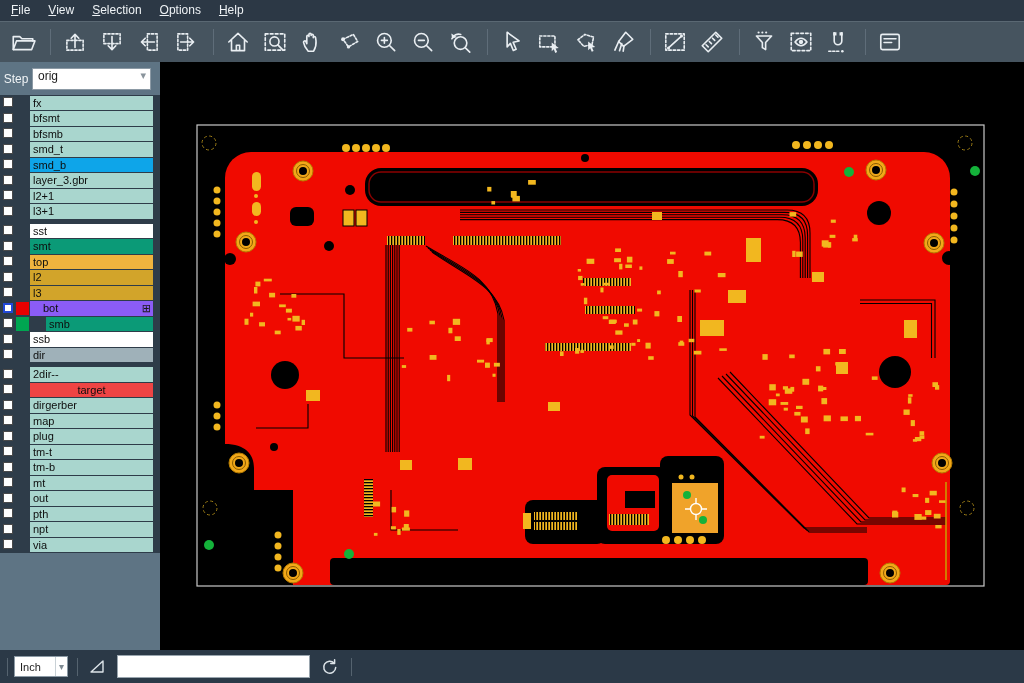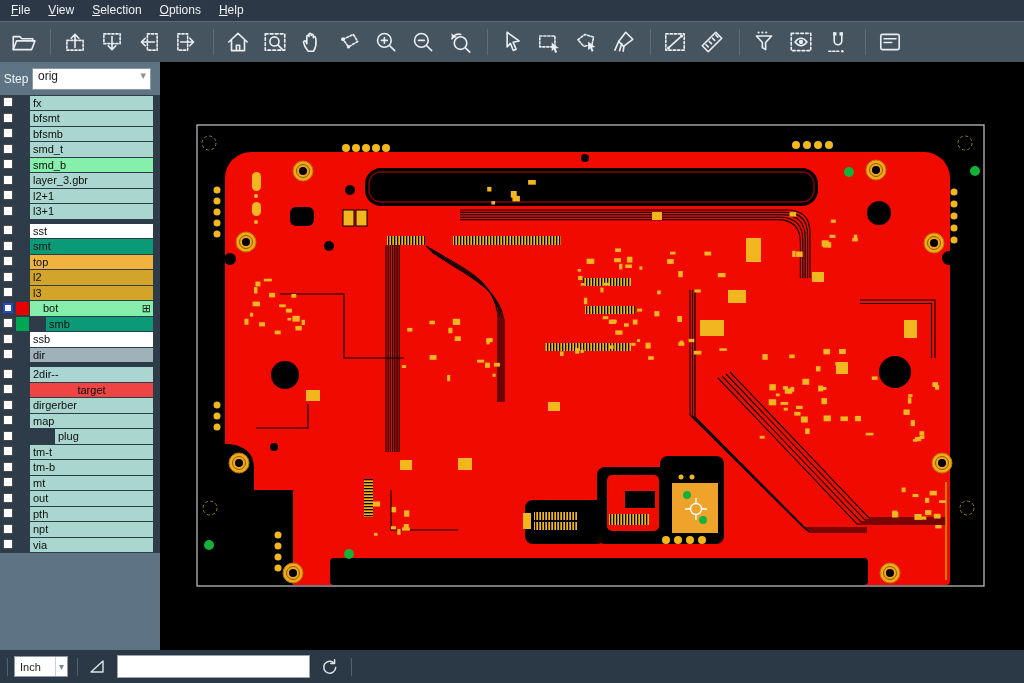--- a/index.html
+++ b/index.html
@@ -317,21 +317,21 @@
         <span class="llab" style="background: rgb(169, 214, 206);">bfsmb</span>
       </div>
       <div class="lrow">
         <span class="lcb"></span>
         <span class="lsw"></span>
         <span class="llab" style="background: rgb(169, 214, 206);">smd_t</span>
       </div>
       <div class="lrow">
         <span class="lcb"></span>
         <span class="lsw"></span>
-        <span class="llab" style="background: #86efac;">smd_b</span>
+        <span class="llab" style="background: #0ea5e9;">smd_b</span>
       </div>
       <div class="lrow">
         <span class="lcb"></span>
         <span class="lsw"></span>
         <span class="llab" style="background: rgb(169, 214, 206);">layer_3.gbr</span>
       </div>
       <div class="lrow">
         <span class="lcb"></span>
         <span class="lsw"></span>
         <span class="llab" style="background: rgb(169, 214, 206);">l2+1</span>
@@ -363,21 +363,21 @@
         <span class="llab" style="background: rgb(210, 164, 42);">l2</span>
       </div>
       <div class="lrow">
         <span class="lcb"></span>
         <span class="lsw"></span>
         <span class="llab" style="background: rgb(210, 164, 42);">l3</span>
       </div>
       <div class="lrow">
         <span class="lcb sel"></span>
         <span class="lsw" style="background: rgb(230, 0, 0);"></span>
-        <span class="llab" style="background: #86efac; padding-left: 13px;">bot<span class="lgrid">⊞</span></span>
+        <span class="llab" style="background: #8b5cf6; padding-left: 13px;">bot<span class="lgrid">⊞</span></span>
       </div>
       <div class="lrow">
         <span class="lcb"></span>
         <span class="lsw" style="background: rgb(0, 166, 81);"></span>
         <span class="llab" style="background: rgb(11, 154, 119); margin-left: 16px;">smb</span>
       </div>
       <div class="lrow">
         <span class="lcb"></span>
         <span class="lsw"></span>
         <span class="llab" style="background: rgb(255, 255, 255);">ssb</span>
@@ -404,21 +404,21 @@
         <span class="llab" style="background: rgb(169, 214, 206);">dirgerber</span>
       </div>
       <div class="lrow">
         <span class="lcb"></span>
         <span class="lsw"></span>
         <span class="llab" style="background: rgb(169, 214, 206);">map</span>
       </div>
       <div class="lrow">
         <span class="lcb"></span>
         <span class="lsw"></span>
-        <span class="llab" style="background: rgb(169, 214, 206); margin-left: 25px;">plug</span>
+        <span class="llab" style="background: rgb(169, 214, 206);">plug</span>
       </div>
       <div class="lrow">
         <span class="lcb"></span>
         <span class="lsw"></span>
         <span class="llab" style="background: rgb(169, 214, 206);">tm-t</span>
       </div>
       <div class="lrow">
         <span class="lcb"></span>
         <span class="lsw"></span>
         <span class="llab" style="background: rgb(169, 214, 206);">tm-b</span>

